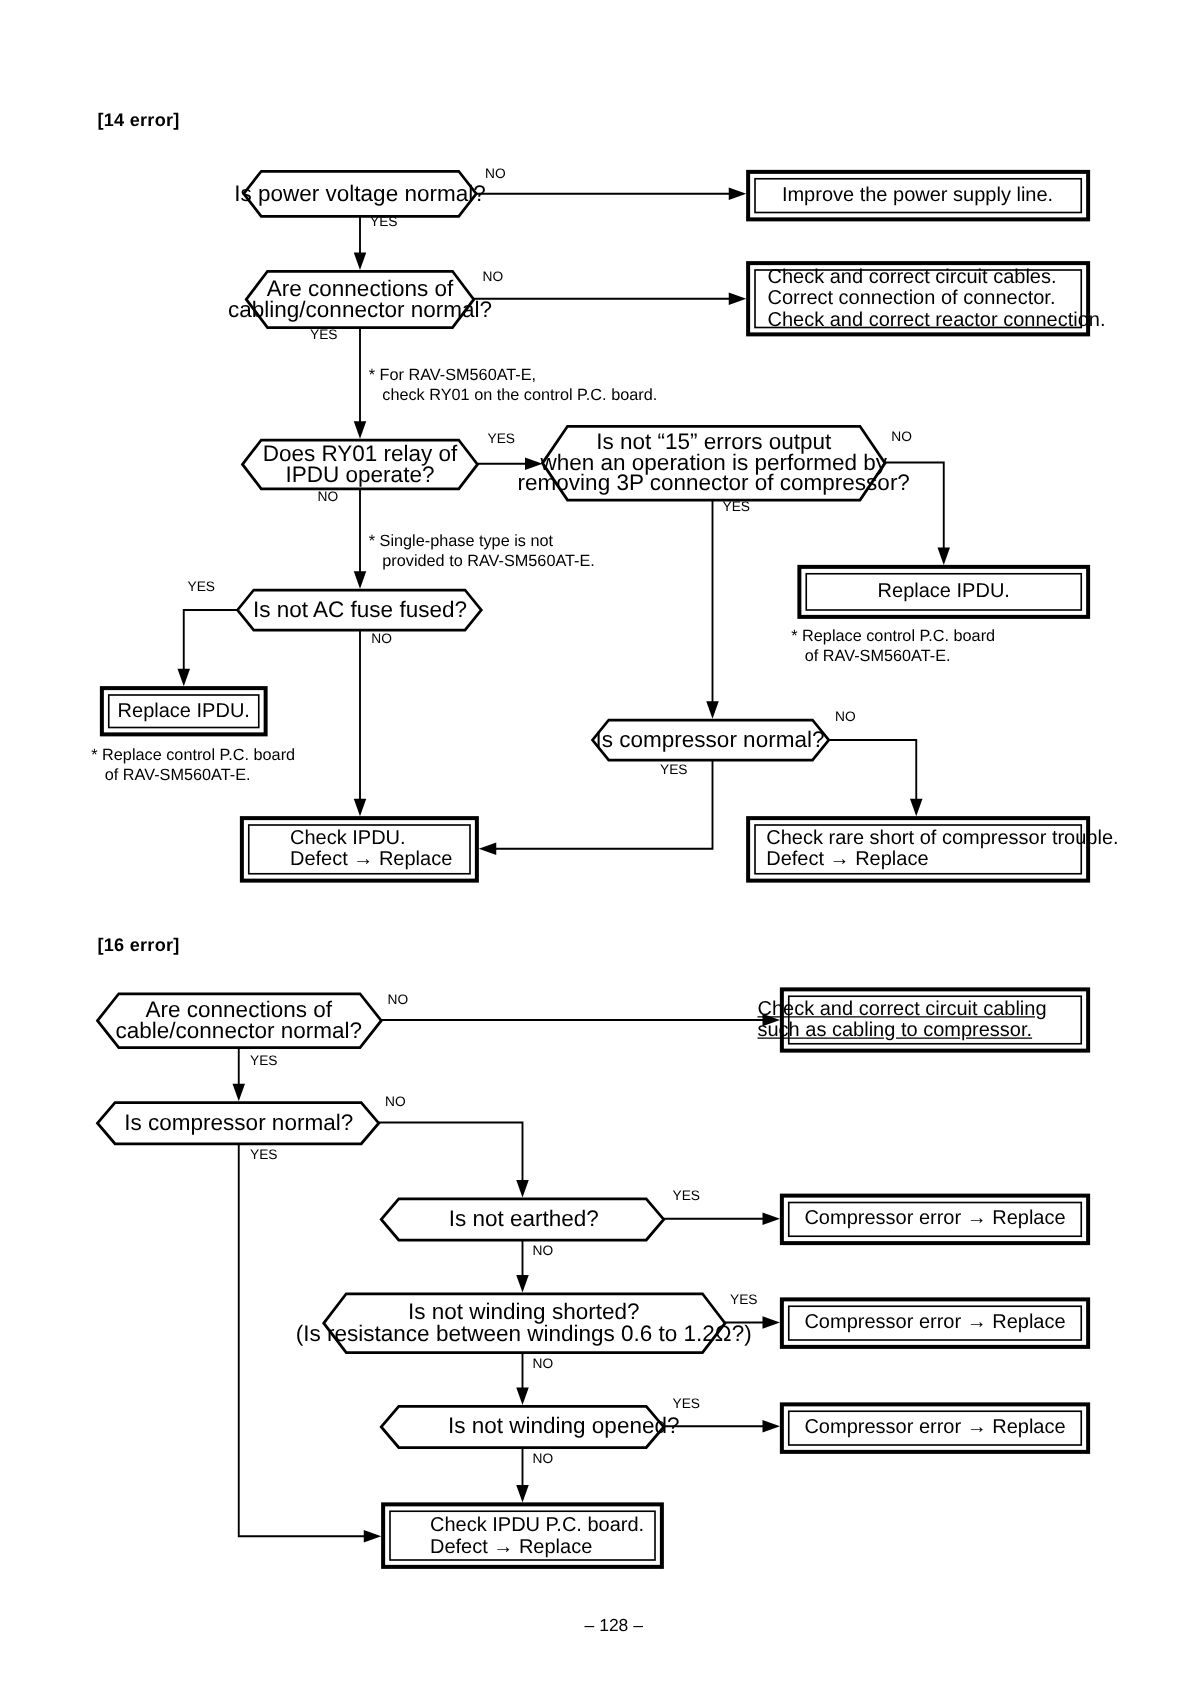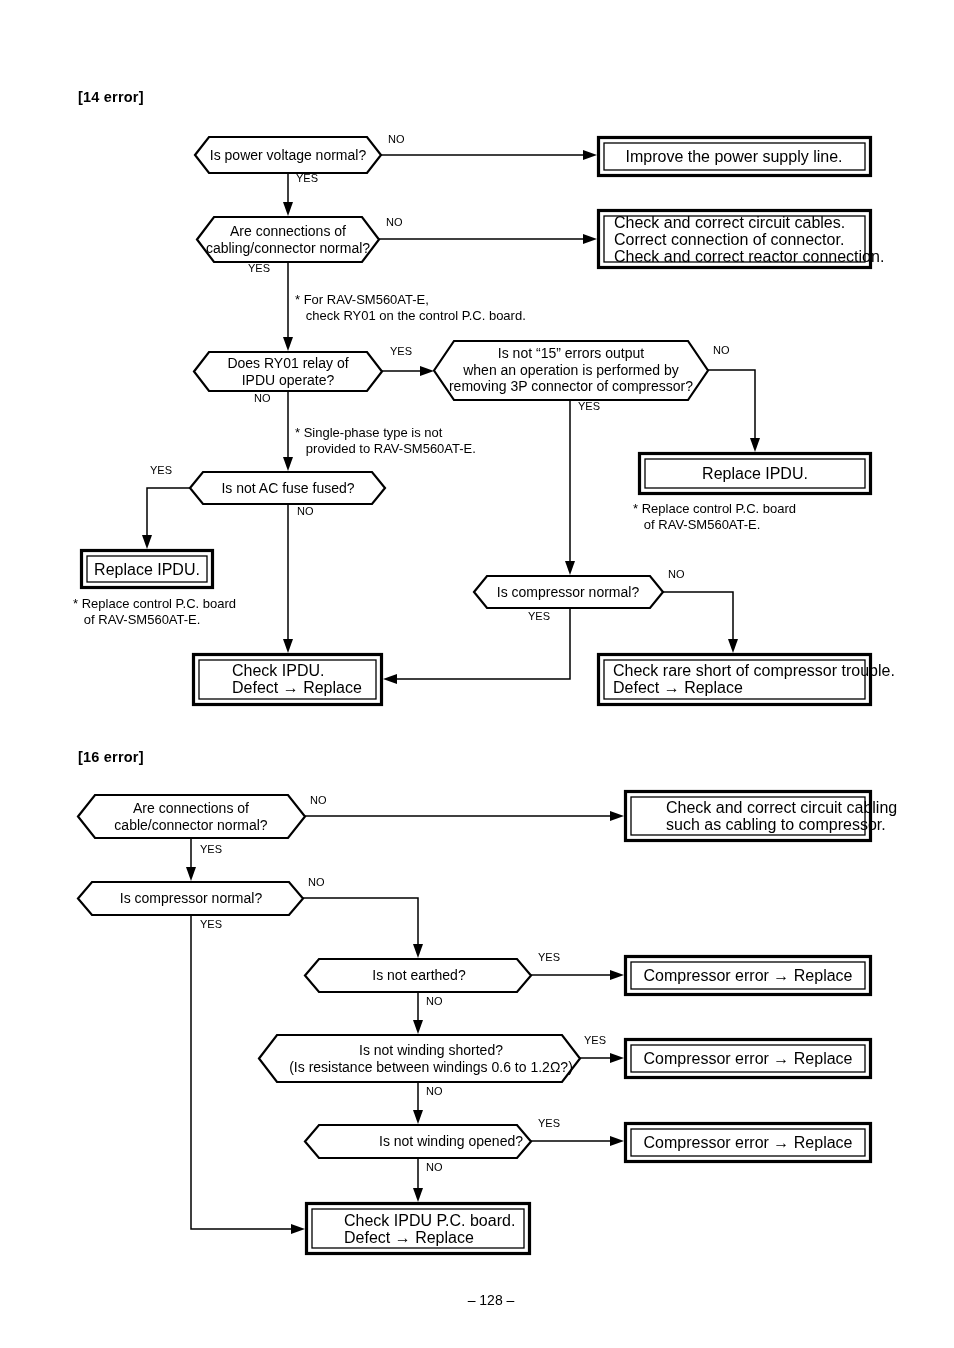--- a/index.html
+++ b/index.html
@@ -64,21 +64,21 @@
     stroke-width: 1.3;
   }
   .conn {
     stroke: #000000;
     stroke-width: 1.5;
     fill: none;
   }
   .conn-head { fill: #000000; }
   .node-text {
     position: absolute;
-    font-size: 14px;
+    font-size: 18px;
     line-height: 16.5px;
     text-align: center;
     white-space: pre;
     transform: translate(-50%, -50%);
     pointer-events: none;
   }
   .box-text {
     position: absolute;
     font-size: 16px;
     line-height: 17px;
@@ -265,25 +265,25 @@
   <div class="edge-label" style="left:297px; top:505px;">NO</div>
   <div class="edge-label" style="left:668px; top:568px;">NO</div>
   <div class="edge-label" style="left:528px; top:610px;">YES</div>
 
   <div class="section-title" style="left:78px; top:749px;">[16 error]</div>
 
   <div class="node-text" style="left:191px; top:816px;">Are connections of
 cable/connector normal?</div>
   <div class="node-text" style="left:191px; top:898px;">Is compressor normal?</div>
   <div class="node-text" style="left:419px; top:975px;">Is not earthed?</div>
-  <div class="node-text" style="left:419px; top:1058px;margin-left:12px;">Is not winding shorted?
+  <div class="node-text" style="left:419px; top:1058px;">Is not winding shorted?
 (Is resistance between windings 0.6 to 1.2Ω?)</div>
   <div class="node-text" style="left:419px; top:1141px;margin-left:32px;">Is not winding opened?</div>
 
-  <div class="box-text" style="left:666px; top:816px;">Check and correct circuit cabling
+  <div class="box-text" style="left:606px; top:816px;text-decoration:underline;">Check and correct circuit cabling
 such as cabling to compressor.</div>
   <div class="box-text center" style="left:748px; top:975px;">Compressor error → Replace</div>
   <div class="box-text center" style="left:748px; top:1058px;">Compressor error → Replace</div>
   <div class="box-text center" style="left:748px; top:1142px;">Compressor error → Replace</div>
   <div class="box-text" style="left:344px; top:1229px;">Check IPDU P.C. board.
 Defect → Replace</div>
 
   <div class="edge-label" style="left:310px; top:794px;">NO</div>
   <div class="edge-label" style="left:200px; top:843px;">YES</div>
   <div class="edge-label" style="left:308px; top:876px;">NO</div>

